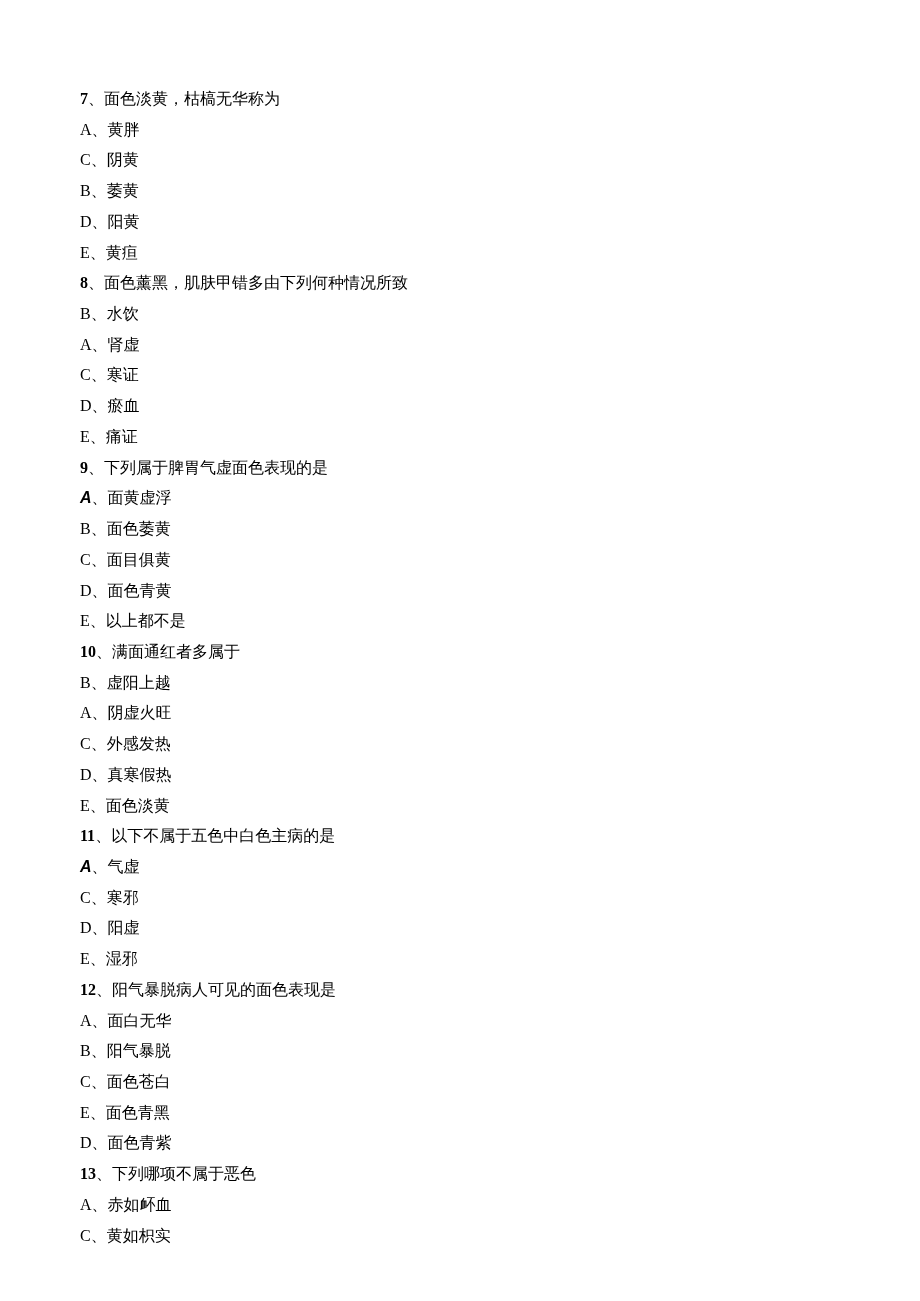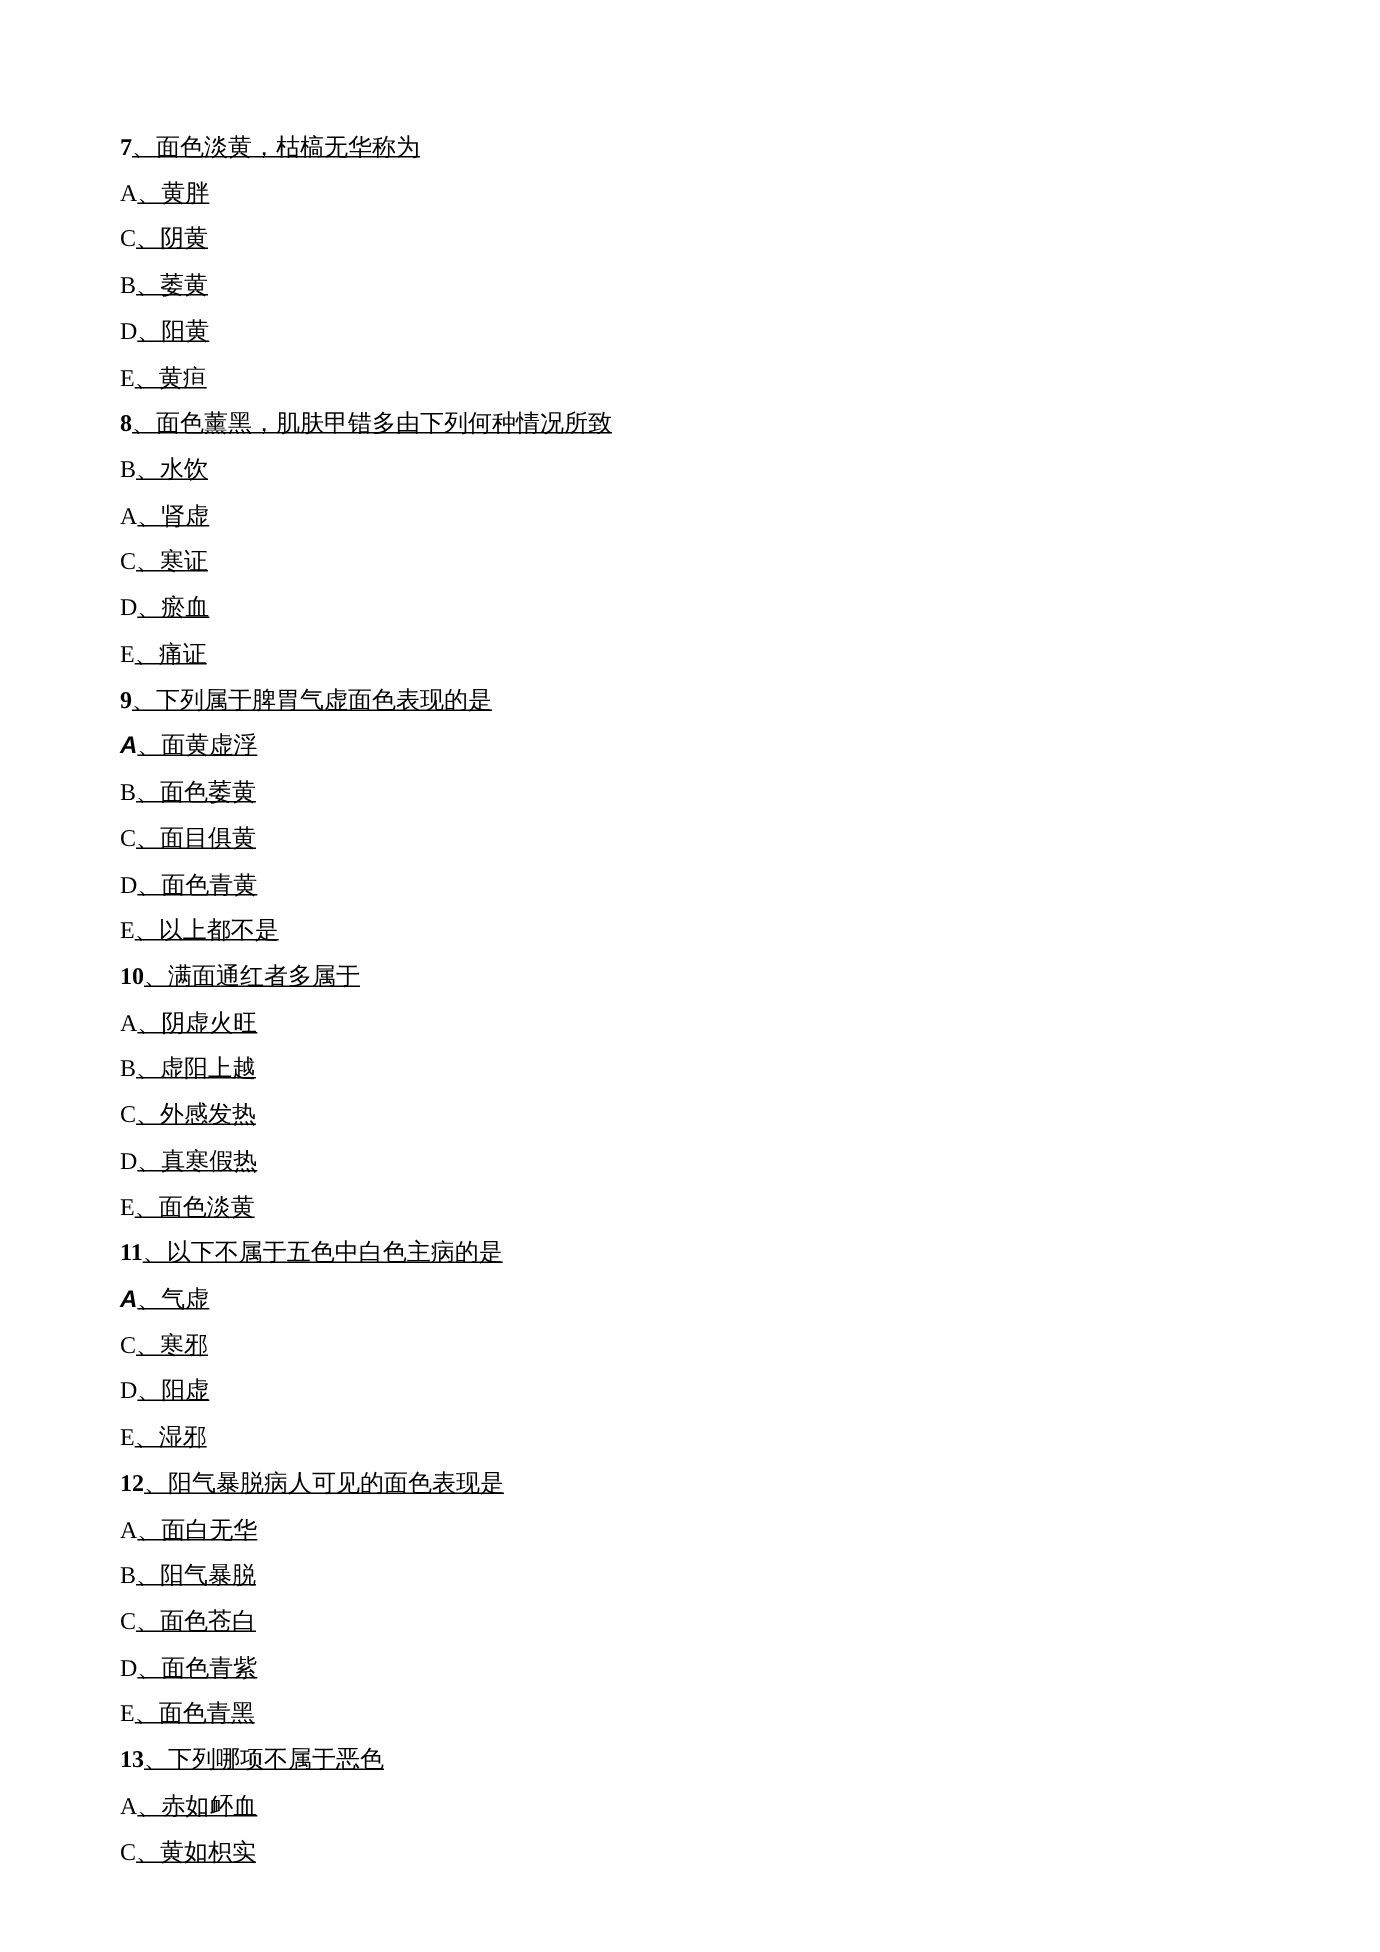--- a/index.html
+++ b/index.html
@@ -27,21 +27,20 @@
   .opt-letter {
     font-family: "Times New Roman", serif;
   }
   .opt-letter-bold {
     font-family: Arial, "Helvetica", sans-serif;
     font-weight: bold;
     font-style: italic;
   }
   .sep {
     letter-spacing: 0;
-    text-decoration: underline;
   }
 </style>
 </head>
 <body>
 
 <div id="content">
     <div class="line"><span class="qnum">7</span><span class="sep">、面色淡黄，枯槁无华称为</span></div>
     <div class="line"><span class="opt-letter">A</span><span class="sep">、黄胖</span></div>
     <div class="line"><span class="opt-letter">C</span><span class="sep">、阴黄</span></div>
     <div class="line"><span class="opt-letter">B</span><span class="sep">、萎黄</span></div>
@@ -53,32 +52,32 @@
     <div class="line"><span class="opt-letter">C</span><span class="sep">、寒证</span></div>
     <div class="line"><span class="opt-letter">D</span><span class="sep">、瘀血</span></div>
     <div class="line"><span class="opt-letter">E</span><span class="sep">、痛证</span></div>
     <div class="line"><span class="qnum">9</span><span class="sep">、下列属于脾胃气虚面色表现的是</span></div>
     <div class="line"><span class="opt-letter-bold">A</span><span class="sep">、面黄虚浮</span></div>
     <div class="line"><span class="opt-letter">B</span><span class="sep">、面色萎黄</span></div>
     <div class="line"><span class="opt-letter">C</span><span class="sep">、面目俱黄</span></div>
     <div class="line"><span class="opt-letter">D</span><span class="sep">、面色青黄</span></div>
     <div class="line"><span class="opt-letter">E</span><span class="sep">、以上都不是</span></div>
     <div class="line"><span class="qnum">10</span><span class="sep">、满面通红者多属于</span></div>
+    <div class="line"><span class="opt-letter">B</span><span class="sep">、虚阳上越</span></div>
     <div class="line"><span class="opt-letter">A</span><span class="sep">、阴虚火旺</span></div>
-    <div class="line"><span class="opt-letter">B</span><span class="sep">、虚阳上越</span></div>
     <div class="line"><span class="opt-letter">C</span><span class="sep">、外感发热</span></div>
     <div class="line"><span class="opt-letter">D</span><span class="sep">、真寒假热</span></div>
     <div class="line"><span class="opt-letter">E</span><span class="sep">、面色淡黄</span></div>
     <div class="line"><span class="qnum">11</span><span class="sep">、以下不属于五色中白色主病的是</span></div>
     <div class="line"><span class="opt-letter-bold">A</span><span class="sep">、气虚</span></div>
     <div class="line"><span class="opt-letter">C</span><span class="sep">、寒邪</span></div>
     <div class="line"><span class="opt-letter">D</span><span class="sep">、阳虚</span></div>
     <div class="line"><span class="opt-letter">E</span><span class="sep">、湿邪</span></div>
     <div class="line"><span class="qnum">12</span><span class="sep">、阳气暴脱病人可见的面色表现是</span></div>
     <div class="line"><span class="opt-letter">A</span><span class="sep">、面白无华</span></div>
     <div class="line"><span class="opt-letter">B</span><span class="sep">、阳气暴脱</span></div>
     <div class="line"><span class="opt-letter">C</span><span class="sep">、面色苍白</span></div>
+    <div class="line"><span class="opt-letter">E</span><span class="sep">、面色青黑</span></div>
     <div class="line"><span class="opt-letter">D</span><span class="sep">、面色青紫</span></div>
-    <div class="line"><span class="opt-letter">E</span><span class="sep">、面色青黑</span></div>
     <div class="line"><span class="qnum">13</span><span class="sep">、下列哪项不属于恶色</span></div>
     <div class="line"><span class="opt-letter">A</span><span class="sep">、赤如衃血</span></div>
     <div class="line"><span class="opt-letter">C</span><span class="sep">、黄如枳实</span></div>
   </div>
 
 </body></html>

